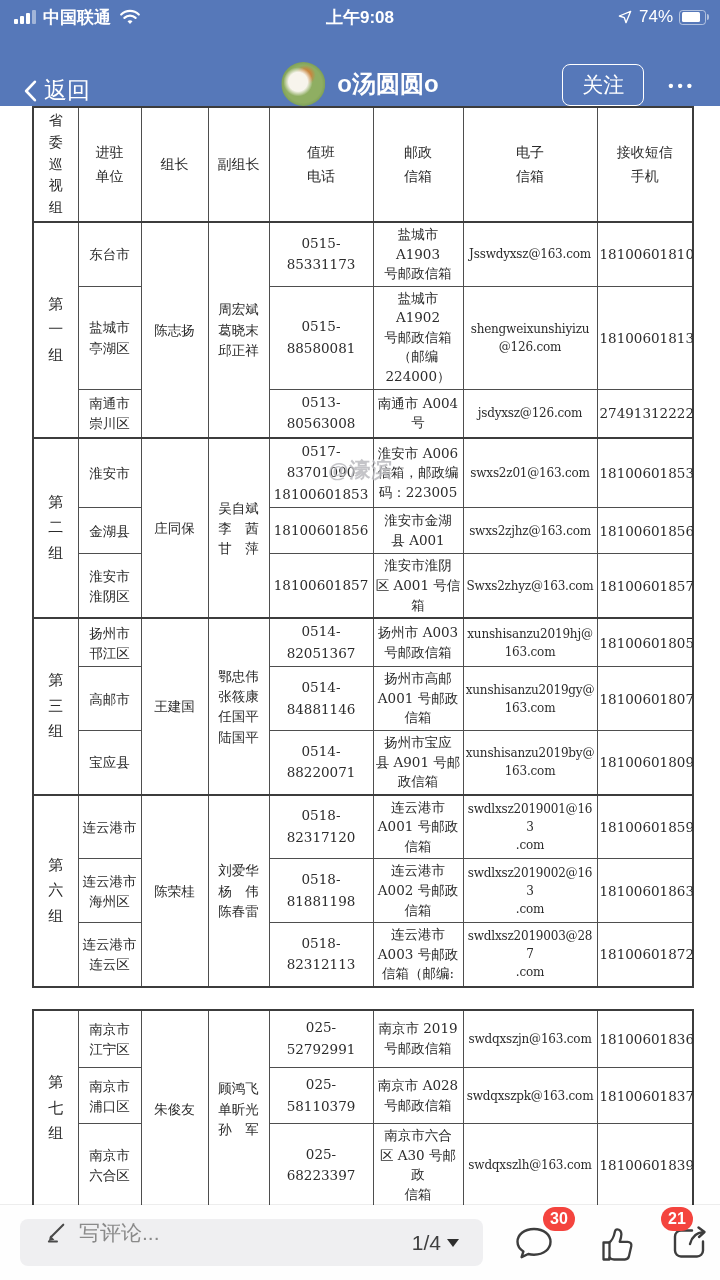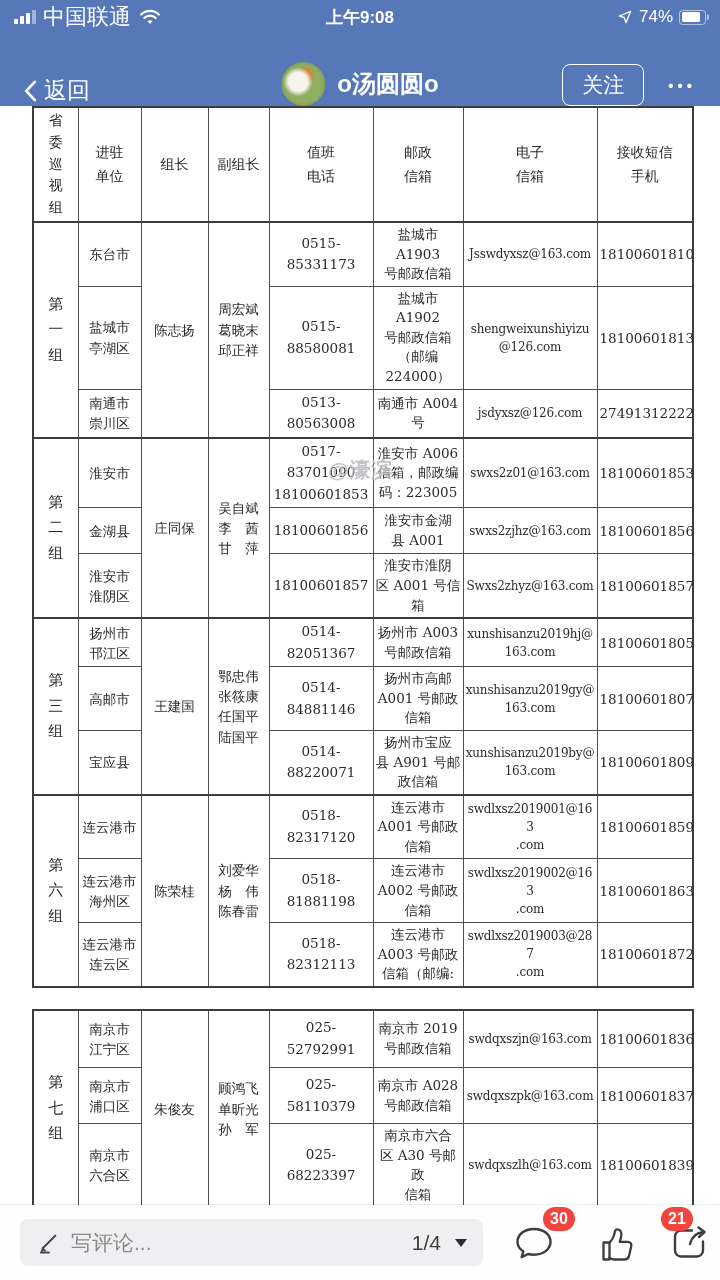--- a/index.html
+++ b/index.html
@@ -5,21 +5,21 @@
   html,body{margin:0;padding:0;background:#222;}
   .phone{position:relative;width:720px;height:1280px;margin:0 auto;background:#fff;
          overflow:hidden;font-family:"Liberation Sans",sans-serif;}
   
   .topbar{position:absolute;top:0;left:0;width:720px;height:106px;background:#5678b9;z-index:20;}
   .statusbar{position:relative;height:34px;display:flex;align-items:center;padding:0 14px;color:#fff;}
   .sig{display:flex;align-items:flex-end;gap:2px;height:14px;margin-right:7px;}
   .sig i{display:block;width:4px;background:#fff;border-radius:1px;}
   .sig i:nth-child(1){height:5px}.sig i:nth-child(2){height:8px}
   .sig i:nth-child(3){height:11px}.sig i:nth-child(4){height:14px;opacity:.45}
-  .carrier{font-size:22px;margin-right:8px;}
+  .carrier{font-size:17px;margin-right:8px;font-weight:bold;}
   .sb-time{position:absolute;left:50%;transform:translateX(-50%);font-size:17px;font-weight:700;}
   .sb-right{margin-left:auto;display:flex;align-items:center;gap:6px;}
   .battpct{font-size:17px;}
   .batt{position:relative;width:25px;height:13px;border:1px solid rgba(255,255,255,.55);
         border-radius:3.5px;}
   .batt b{position:absolute;left:1.5px;top:1.5px;bottom:1.5px;width:74%;background:#fff;border-radius:1.5px;}
   .batt:after{content:"";position:absolute;right:-4px;top:3.5px;width:2.5px;height:6px;
         background:rgba(255,255,255,.55);border-radius:0 2px 2px 0;}
   .navrow{position:relative;height:72px;display:flex;align-items:flex-end;padding:0 24px;color:#fff;}
   .back{display:flex;align-items:center;gap:7px;font-size:23px;cursor:pointer;}
@@ -52,23 +52,23 @@
   .phonec{font-size:13.5px;line-height:1.6;}
   .postal{font-size:13.5px;line-height:1.45;}
   .email{font-size:12px;line-height:1.5;letter-spacing:-.2px;word-break:break-all;}
   .sms{font-size:13.5px;}
   .watermark{position:absolute;left:328px;top:456px;z-index:6;font-size:21px;font-weight:700;
       color:rgba(148,148,154,.55);letter-spacing:1px;text-shadow:0 0 1px rgba(255,255,255,.7);}
   
   .bottombar{position:absolute;left:0;bottom:0;width:720px;height:75px;background:#fefefe;
      box-shadow:0 -1px 0 rgba(0,0,0,.07);z-index:30;}
   .pill{position:absolute;left:20px;top:14px;width:463px;height:47px;background:#efeff1;
-     border-radius:8px;display:flex;align-items:center;padding:0 16px;box-sizing:border-box;cursor:text;}
+     border-radius:8px;display:flex;padding:0 24px;box-sizing:border-box;cursor:text;}
   .pill .ph{font-size:21px;color:#8a8a8a;margin-left:10px;}
-  .pagesel{margin-left:auto;display:flex;align-items:center;gap:14px;cursor:pointer;}
+  .pagesel{margin-left:auto;display:flex;align-items:center;gap:6px;cursor:pointer;}
   .pagesel .pg{font-size:21px;color:#3f3f3f;}
   .tri{width:0;height:0;border-left:6px solid transparent;border-right:6px solid transparent;
        border-top:8px solid #2e2e2e;}
   .action{position:absolute;top:17px;width:44px;height:44px;cursor:pointer;}
   .act-comment{left:512px}.act-like{left:596px}.act-share{left:668px}
   .badge{position:absolute;top:2px;height:24px;min-width:24px;padding:0 7px;box-sizing:border-box;
      background:#f4443e;border-radius:13px;color:#fff;font-size:16px;font-weight:700;
      display:flex;align-items:center;justify-content:center;z-index:2;}
   .b-comment{left:543px}.b-like{left:661px}
   svg{display:block}

